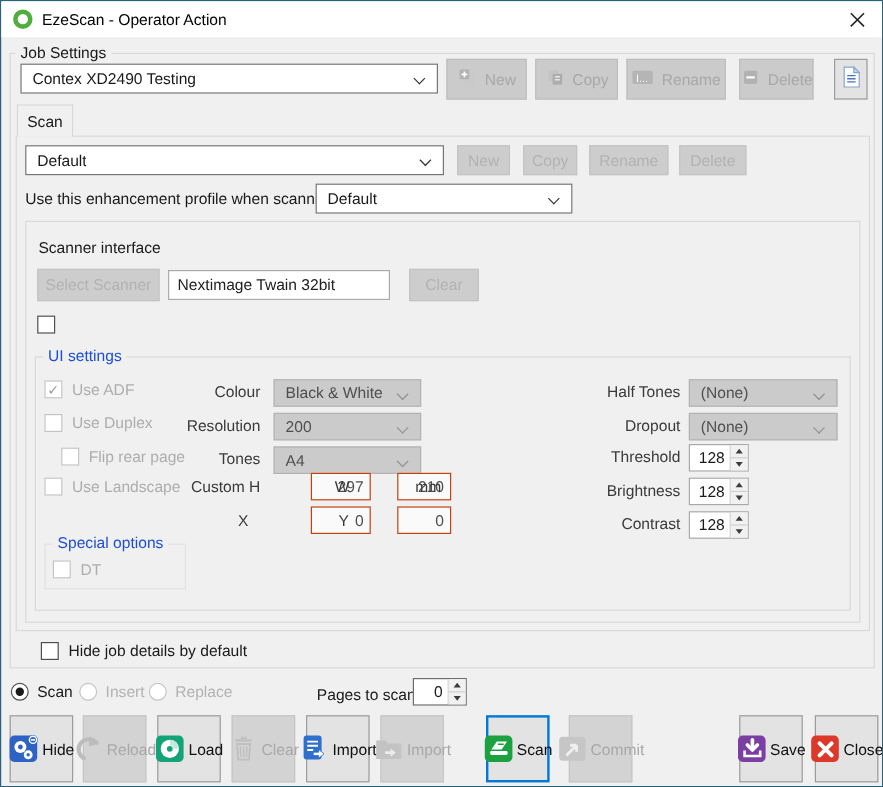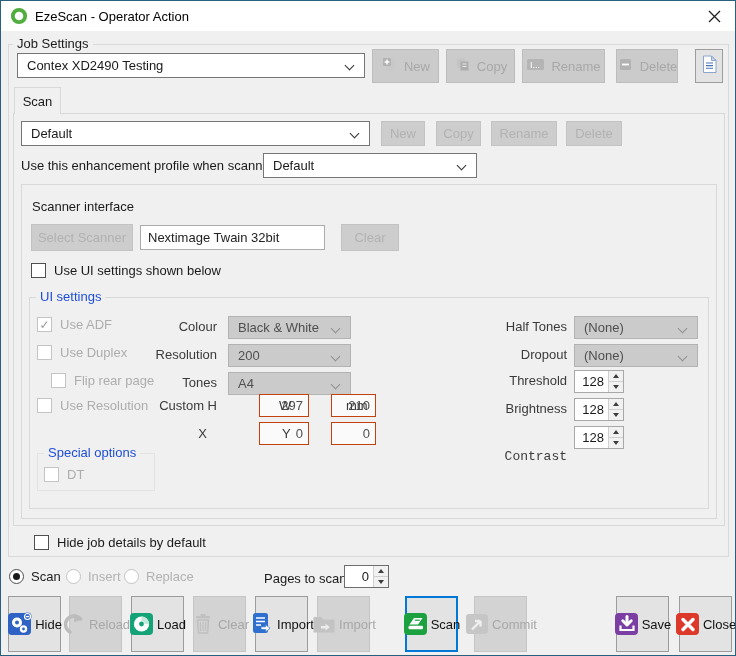--- a/index.html
+++ b/index.html
@@ -174,41 +174,40 @@
   </div>
   <div class="field" style="left:139px; top:224px; width:185px;">
     <span>Nextimage Twain 32bit</span>
   </div>
   <div class="btn flat" style="left:340px; top:223px; width:58px; height:27px;">
     <span>Clear</span>
   </div>
 
   <label class="cb" style="left:30px; top:262px;">
     <span class="cb-box"></span>
-    <span>Use UI settings shown below</span>
   </label>
 
   <div class="gbox" style="left:28px; top:296px; width:680px; height:212px; z-index:3;"></div>
   <span class="gbox-label gray" style="left:35px; top:289px; z-index:4;">UI settings</span>
 
   <label class="cb dis" style="left:36px; top:316px;">
     <span class="cb-box checked"></span>
     <span>Use ADF</span>
   </label>
   <label class="cb dis" style="left:36px; top:344px;">
     <span class="cb-box"></span>
     <span>Use Duplex</span>
   </label>
   <label class="cb dis" style="left:50px; top:372px;">
     <span class="cb-box"></span>
     <span>Flip rear page</span>
   </label>
   <label class="cb dis" style="left:36px; top:397px;">
     <span class="cb-box"></span>
-    <span>Use Resolution</span>
+    <span>Use Landscape</span>
   </label>
 
   <span class="flabel" style="left:120px; width:96px; top:318px;">Colour</span>
   <div class="combo dis" style="left:227px; top:315px; width:123px; height:23px;">
     <span class="ctext">Black &amp; White</span>
     <span class="chev"></span>
   </div>
   <span class="flabel" style="left:120px; width:96px; top:346px;">Resolution</span>
   <div class="combo dis" style="left:227px; top:343px; width:123px; height:23px;">
     <span class="ctext">200</span>
@@ -267,21 +266,21 @@
     <span class="sval">128</span>
     <span class="sctl">
         <span class="sb">
           <i class="tri-up"></i>
         </span>
         <span class="sb">
           <i class="tri-dn"></i>
         </span>
       </span>
   </div>
-  <span class="flabel" style="left:470px; width:96px; top:448px;font-family:Liberation Mono, monospace;">Contrast</span>
+  <span class="flabel" style="left:470px; width:96px; top:428px;">Contrast</span>
   <div class="spin" style="left:573px; top:425px; width:50px;">
     <span class="sval">128</span>
     <span class="sctl">
         <span class="sb">
           <i class="tri-up"></i>
         </span>
         <span class="sb">
           <i class="tri-dn"></i>
         </span>
       </span>

